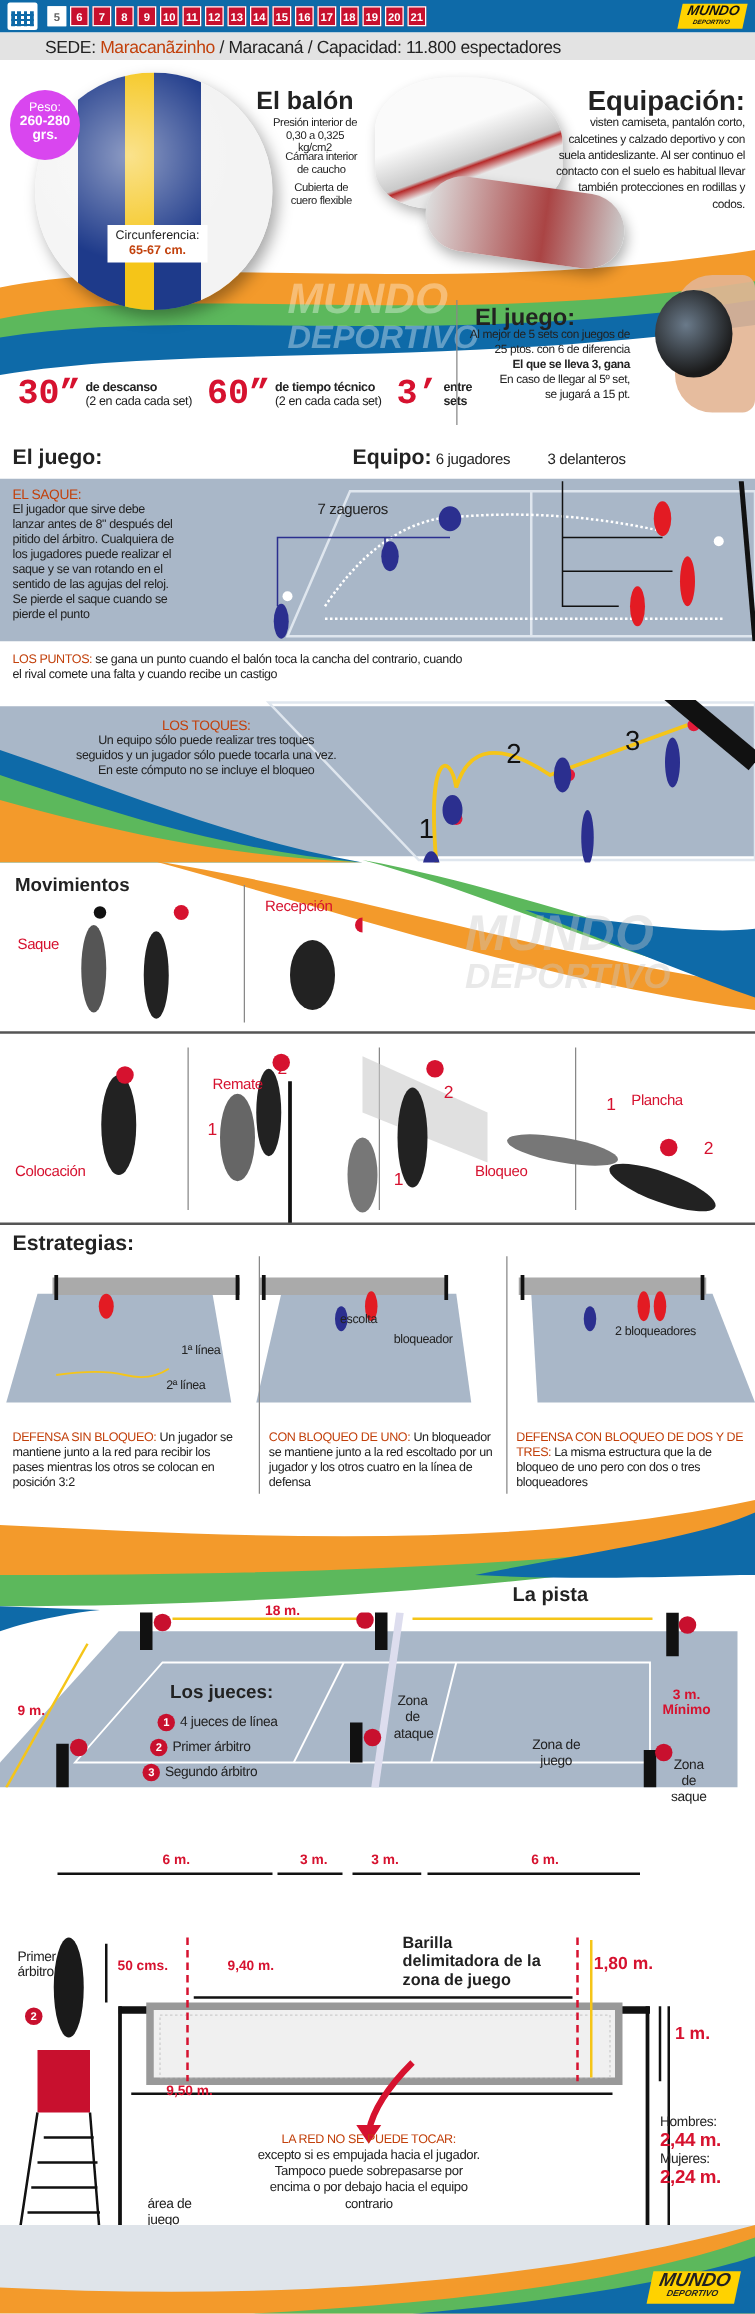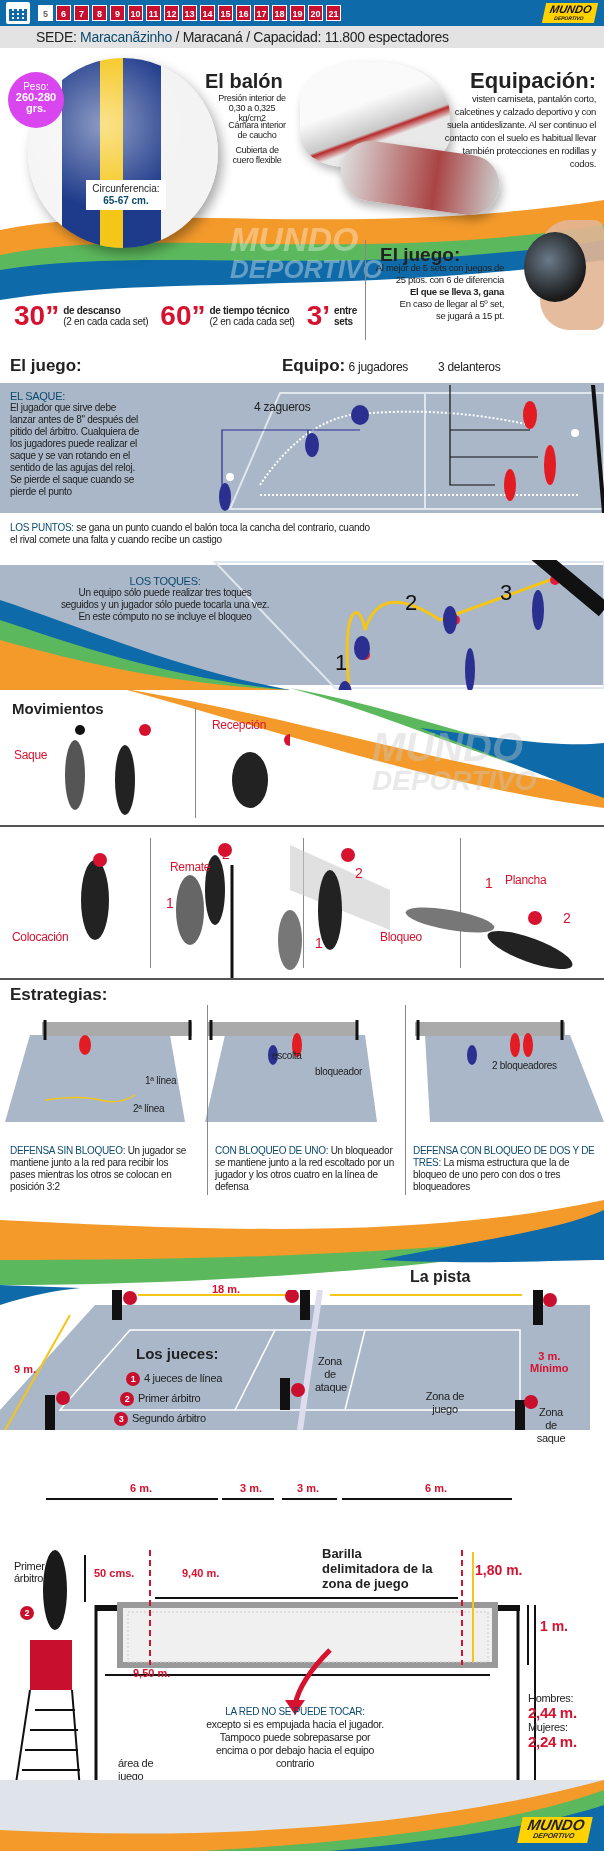--- a/index.html
+++ b/index.html
@@ -1,19 +1,19 @@
 <!DOCTYPE html>
 <html><head>
 <meta charset="utf-8">
 <style>
   * { box-sizing: border-box; margin: 0; padding: 0; }
   body { width: 604px; height: 1851px; background: #fff; font-family: "Liberation Sans", sans-serif; position: relative; overflow: hidden; color: #222; }
   .abs { position: absolute; }
   .cond { font-family: "Liberation Sans Narrow", "Liberation Sans", sans-serif; letter-spacing: -0.3px; }
-  .red { color: #0c4a6e; }
+  .red { color: #c2410c; }
   .b { font-weight: bold; }
   
   #topbar { left:0; top:0; width:604px; height:26px; background:#0e6aa8; }
   #cal { left:6px; top:2px; width:24px; height:22px; background:#fff; border-radius:2px; }
   #cal .grid { position:absolute; left:3px; top:7px; width:18px; height:12px; background:
      repeating-linear-gradient(90deg, #0e6aa8 0 3px, transparent 3px 5px),
      repeating-linear-gradient(0deg, #0e6aa8 0 2px, transparent 2px 4px); }
   #days { left:38px; top:5px; display:flex; gap:3px; }
   .day { width:15px; height:16px; background:#c8102e; color:#fff; font-size:9px; font-weight:bold; text-align:center; line-height:16px; border:1px solid #fff; }
   .day.cur { background:#fff; color:#666; }
@@ -31,21 +31,21 @@
   #balon-title { left:205px; top:70px; font-size:20px; font-weight:900; }
   .ball-lbl { font-size:9px; line-height:10px; text-align:center; }
 
   
   #shoe { left:300px; top:62px; width:150px; height:105px; background: linear-gradient(160deg,#fafafa 0 40%, #c9c9c9 60%, #b72a2a 62%, #e9e9e9 68%); border-radius:40% 50% 30% 30%; box-shadow:3px 5px 10px rgba(0,0,0,0.3); }
   #sole { left:340px; top:148px; width:160px; height:60px; background:linear-gradient(90deg,#ddd,#a44 60%,#ccc); border-radius:30px; transform:rotate(8deg); box-shadow:3px 5px 10px rgba(0,0,0,0.3); }
   #equip-title { right:8px; top:68px; font-size:22px; font-weight:900; }
   #equip-text { right:8px; top:92px; width:160px; font-size:9.5px; line-height:13px; text-align:right; }
 
   
-  .bignum { font-size:28px; font-weight:900; color:#d6122f; }
+  .bignum { font-size:28px; font-weight:900; color:#d6122f;font-family:Liberation Mono, monospace; }
   .tlabel { font-size:10px; line-height:11px; }
   #juego1-title { left:380px; top:244px; font-size:19px; font-weight:900; }
   #juego1-text { left:356px; top:262px; width:148px; font-size:9.5px; line-height:12px; text-align:right; }
   #stopwatch { left:524px; top:232px; width:62px; height:70px; border-radius:50%; background:radial-gradient(circle at 40% 40%, #6a7a8a, #1a1a1a 70%); }
   #hand { left:540px; top:220px; width:64px; height:110px; background:#e3b594; border-radius:30px 10px 10px 30px; opacity:0.9; }
 
   
   .h2 { font-size:17px; font-weight:900; }
   #sec-juego-band { left:0; top:383px; width:604px; height:130px; background:#a9b7c8; }
   #saque-text { left:10px; top:390px; width:130px; font-size:10px; line-height:12px; }
@@ -175,21 +175,21 @@
     </g>
   <g fill="#e31b23">
       <ellipse cx="330" cy="30" rx="7" ry="14"></ellipse>
       <ellipse cx="350" cy="80" rx="6" ry="20"></ellipse>
       <ellipse cx="310" cy="100" rx="6" ry="16"></ellipse>
     </g>
   <path d="M22 100 L22 45 L108 45 L108 60 M108 45 L160 45" stroke="#2b2f8f" fill="none" stroke-width="1.2"></path>
   <path d="M250 -20 L250 100 L295 100 M250 45 L330 45 M250 72 L338 72" stroke="#111" fill="none" stroke-width="1.2"></path>
   <line x1="390" y1="-35" x2="404" y2="128" stroke="#111" stroke-width="4"></line>
 </svg>
-<div class="abs cond" style="left:254px;top:400px;font-size:12px">4 zagueros</div>
+<div class="abs cond" style="left:254px;top:400px;font-size:12px">7 zagueros</div>
 
 <div class="abs cond" id="puntos">
   <span class="red">LOS PUNTOS:</span>
   <span>se gana un punto cuando el balón toca la cancha del contrario, cuando el rival comete una falta y cuando recibe un castigo</span>
 </div>
 <div class="abs" id="toques-band"></div>
 <svg class="abs" style="left:0;top:560px" width="604" height="130">
   <path d="M0 40 C90 70,180 110,290 130 L0 130 Z" fill="#0e6aa8"></path>
   <path d="M0 60 C90 90,180 120,290 130 L0 130 Z" fill="#5cb85c"></path>
   <path d="M0 80 C90 105,180 125,290 130 L0 130 Z" fill="#f39a2b"></path>

